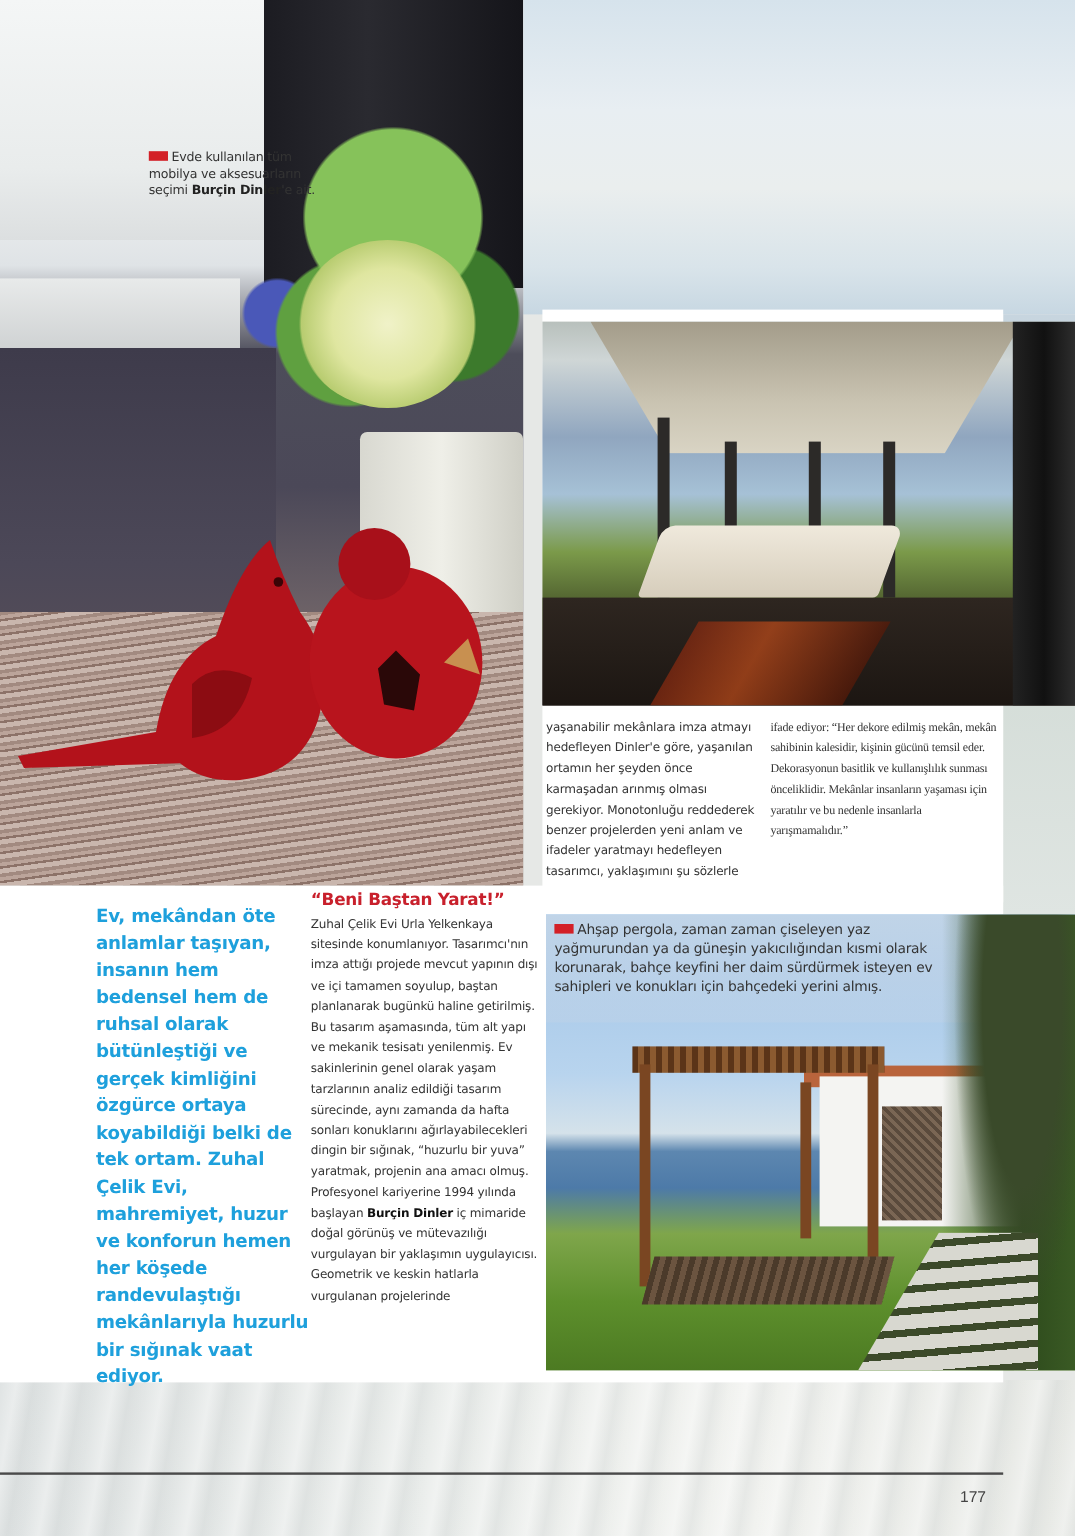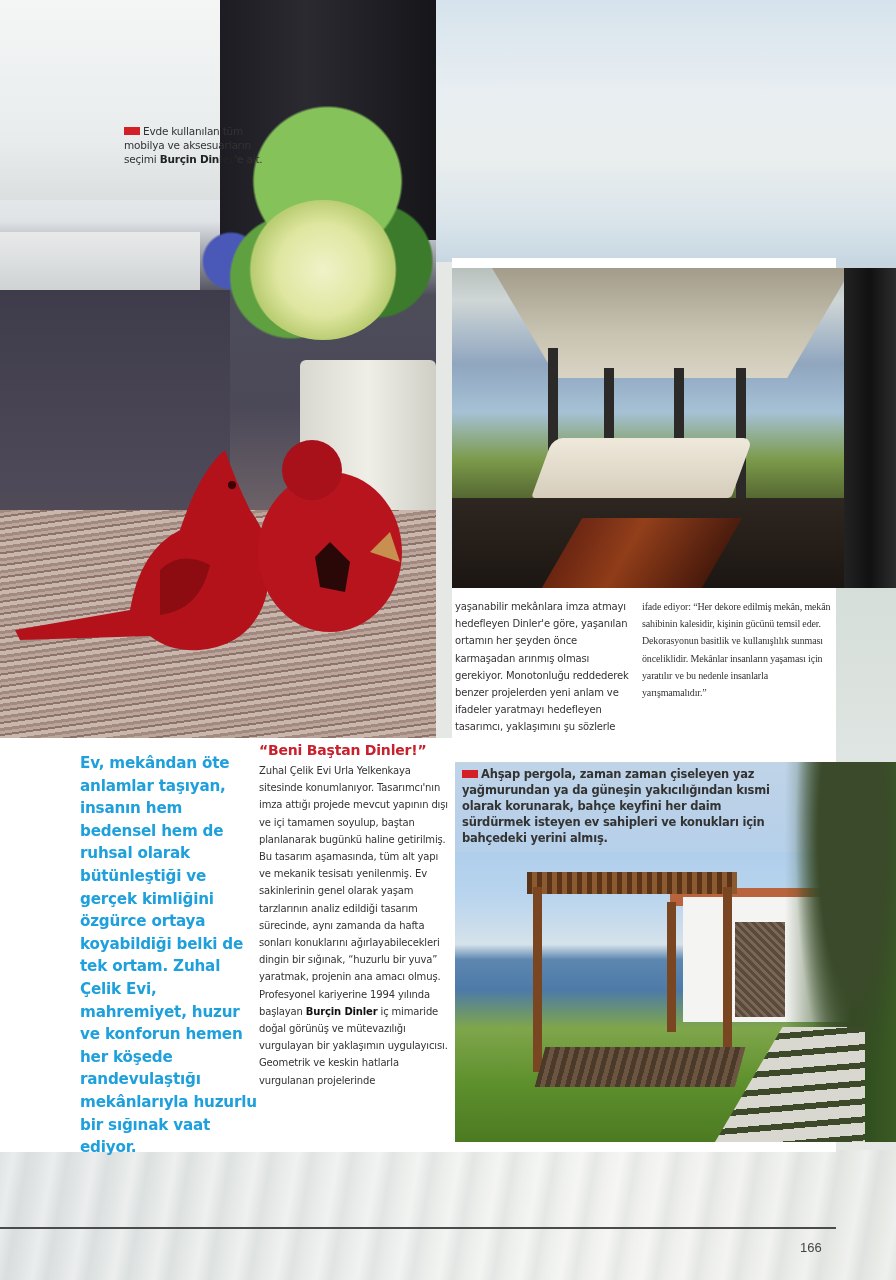--- a/index.html
+++ b/index.html
@@ -64,21 +64,21 @@
   #photo-garden .path{position:absolute;left:260px;top:265px;width:150px;height:115px;
     background:repeating-linear-gradient(175deg,#d8d8d0 0 12px,#3c4a2a 12px 18px);clip-path:polygon(45% 0,100% 0,100% 100%,0 100%);}
   #photo-garden .caption-bg{position:absolute;left:0;top:0;width:441px;height:90px;background:linear-gradient(180deg,rgba(196,214,232,.9),rgba(190,210,232,.5));}
 
   
   .caption{font-size:10.5px;line-height:14px;color:#4a4a4a;letter-spacing:-.2px;}
   .caption b{color:#222;font-weight:bold;}
   .red-mark{display:inline-block;width:16px;height:8px;background:#d32027;margin-right:3px;vertical-align:0;}
 
   #caption-birds{left:80px;top:124px;width:150px;color:#333;margin-left:44px;}
-  #caption-garden{left:462px;top:766px;width:330px;font-size:11.5px;line-height:16px;color:#333;font-weight:bold;}
+  #caption-garden{left:462px;top:766px;width:330px;font-size:11.5px;line-height:16px;color:#333;}
 
   
   .body-text{font-size:10px;line-height:17.2px;color:#333;letter-spacing:-.15px;}
   .body-text p{margin:0;}
   #col-top-left{left:455px;top:598px;width:185px;}
   #col-top-right{left:642px;top:598px;width:190px;font-family:Liberation Serif, serif;}
   #col-main{left:259px;top:762px;width:190px;}
   #heading-beni{left:259px;top:742px;font-size:14px;font-weight:bold;color:#c8202c;letter-spacing:-.2px;}
 
   #pull-quote{left:80px;top:752px;width:180px;font-size:15.2px;line-height:22.6px;font-weight:bold;color:#1ea0dc;letter-spacing:-.2px;}
@@ -133,34 +133,34 @@
 
 <div id="col-top-left" class="abs body-text">
   <p>yaşanabilir mekânlara imza atmayı hedefleyen Dinler'e göre, yaşanılan ortamın her şeyden önce karmaşadan arınmış olması gerekiyor. Monotonluğu reddederek benzer projelerden yeni anlam ve ifadeler yaratmayı hedefleyen tasarımcı, yaklaşımını şu sözlerle</p>
 </div>
 <div id="col-top-right" class="abs body-text">
   <p>ifade ediyor: “Her dekore edilmiş mekân, mekân sahibinin kalesidir, kişinin gücünü temsil eder. Dekorasyonun basitlik ve kullanışlılık sunması önceliklidir. Mekânlar insanların yaşaması için yaratılır ve bu nedenle insanlarla yarışmamalıdır.”</p>
 </div>
 
 <div id="pull-quote" class="abs">Ev, mekândan öte anlamlar taşıyan, insanın hem bedensel hem de ruhsal olarak bütünleştiği ve gerçek kimliğini özgürce ortaya koyabildiği belki de tek ortam. Zuhal Çelik Evi, mahremiyet, huzur ve konforun hemen her köşede randevulaştığı mekânlarıyla huzurlu bir sığınak vaat ediyor.</div>
 
-<div id="heading-beni" class="abs">“Beni Baştan Dinler!”</div>
+<div id="heading-beni" class="abs">“Beni Baştan Yarat!”</div>
 <div id="col-main" class="abs body-text">
   <p><span>Zuhal Çelik Evi Urla Yelkenkaya sitesinde konumlanıyor. Tasarımcı'nın imza attığı projede mevcut yapının dışı ve içi tamamen soyulup, baştan planlanarak bugünkü haline getirilmiş. Bu tasarım aşamasında, tüm alt yapı ve mekanik tesisatı yenilenmiş. Ev sakinlerinin genel olarak yaşam tarzlarının analiz edildiği tasarım sürecinde, aynı zamanda da hafta sonları konuklarını ağırlayabilecekleri dingin bir sığınak, “huzurlu bir yuva” yaratmak, projenin ana amacı olmuş. Profesyonel kariyerine 1994 yılında başlayan </span><b style="color:#111;">Burçin Dinler</b><span> iç mimaride doğal görünüş ve mütevazılığı vurgulayan bir yaklaşımın uygulayıcısı. Geometrik ve keskin hatlarla vurgulanan projelerinde</span></p>
 </div>
 
 <div id="photo-garden" class="abs">
   <div class="caption-bg"></div>
   <div class="roof"></div>
   <div class="house"></div>
   <div class="stonewall"></div>
   <div class="tree"></div>
   <div class="path"></div>
   <div class="pergola-top"></div>
   <div class="pergola-post" style="left:78px;top:125px;height:185px;"></div>
   <div class="pergola-post" style="left:212px;top:140px;height:130px;"></div>
   <div class="pergola-post" style="left:268px;top:125px;height:185px;"></div>
   <div class="deck"></div>
 </div>
 <div id="caption-garden" class="abs caption"><span class="red-mark"></span><span>Ahşap pergola, zaman zaman çiseleyen yaz yağmurundan ya da güneşin yakıcılığından kısmi olarak korunarak, bahçe keyfini her daim sürdürmek isteyen ev sahipleri ve konukları için bahçedeki yerini almış.</span></div>
 
 <div id="rule" class="abs"></div>
-<div id="page-number" class="abs">166</div>
+<div id="page-number" class="abs">177</div>
 
 </body></html>

